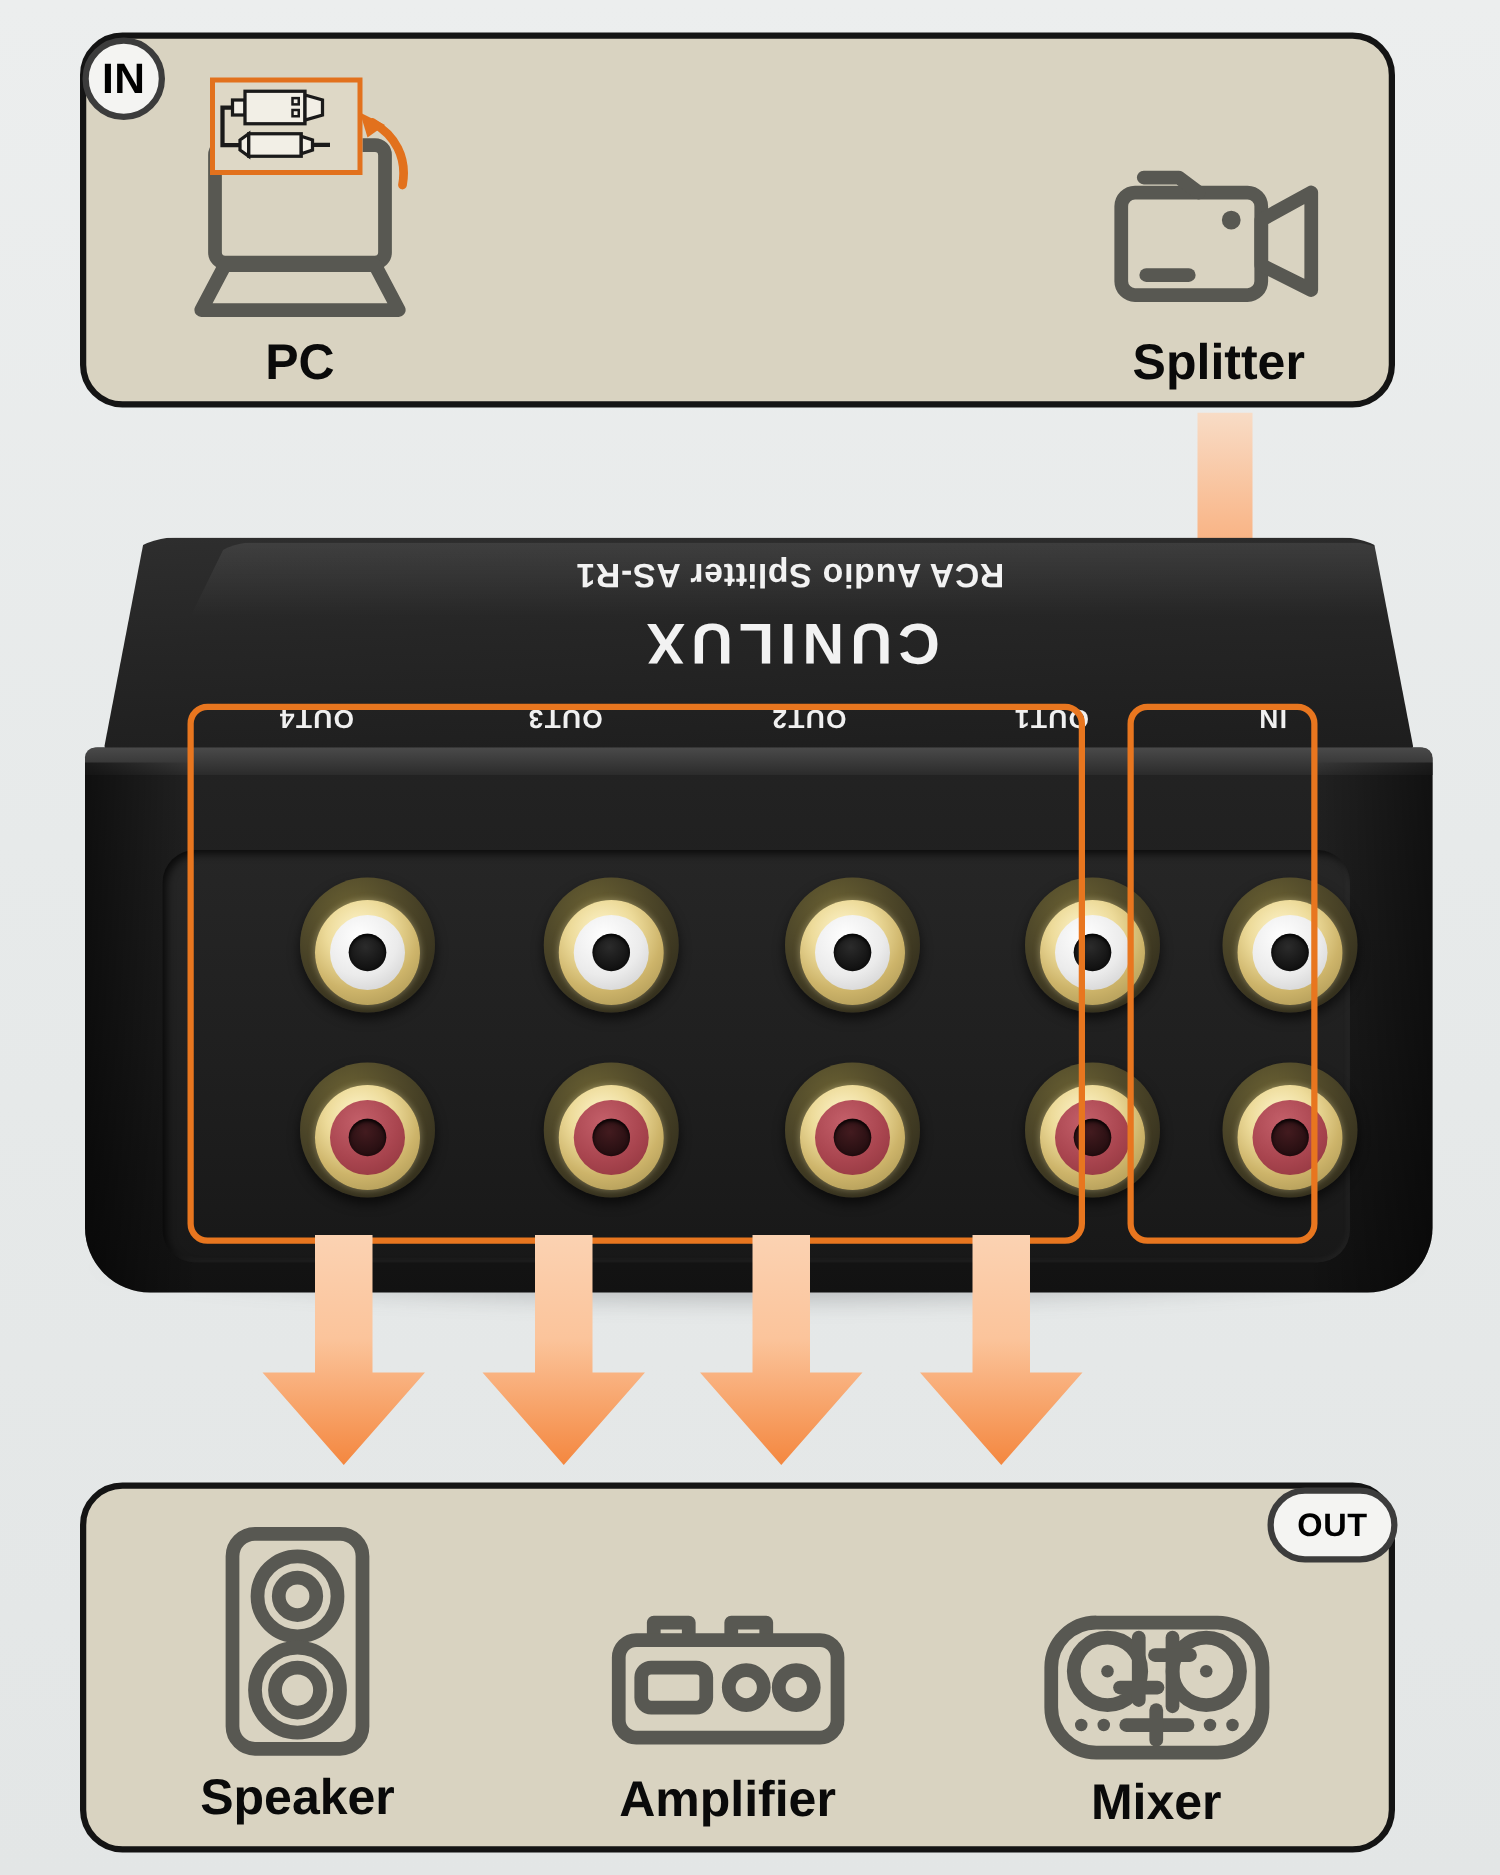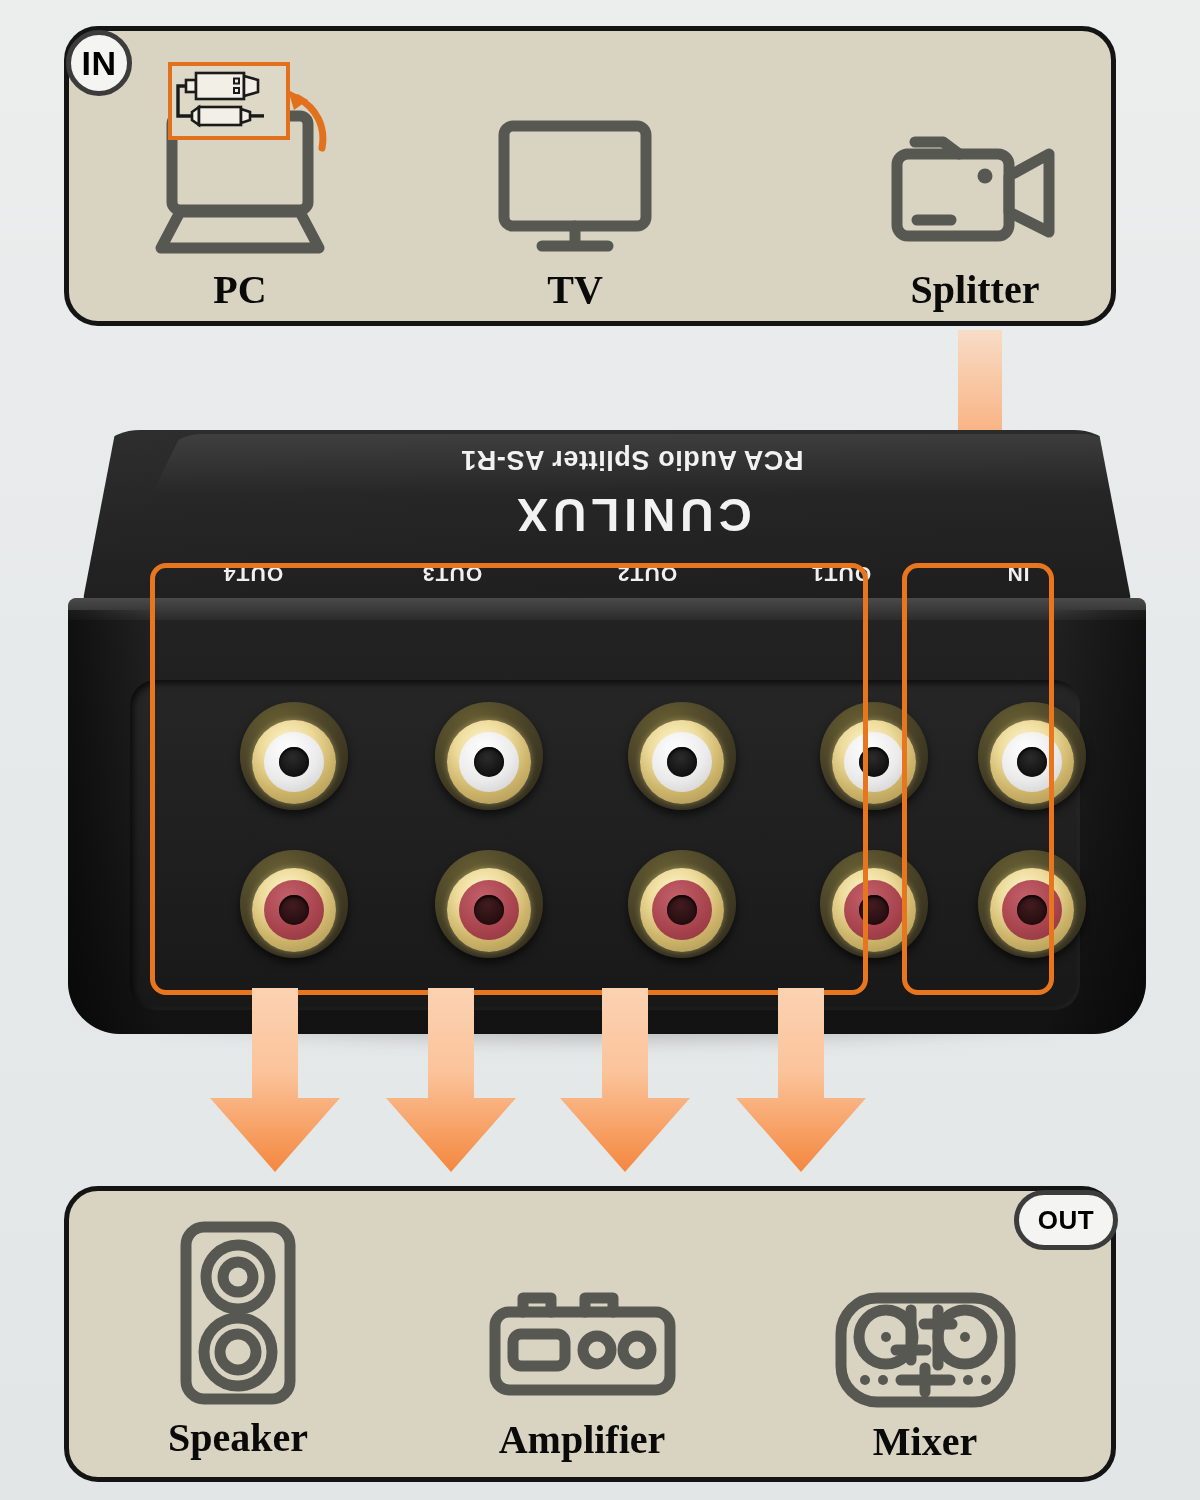--- a/index.html
+++ b/index.html
@@ -54,21 +54,20 @@
     align-items: center;
     justify-content: flex-end;
   }
   .dev-label {
     color: #0a0a0a;
     font-weight: bold;
     font-size: 40px;
     line-height: 1;
     margin-top: 12px;
     white-space: nowrap;
-    font-family: Liberation Serif, serif;
   }
   .glyph { display: block; }
 
   
   #cell-pc       { left: 120px; top: 70px;  width: 240px; height: 240px; }
   #cell-tv       { left: 455px; top: 110px; width: 240px; height: 200px; }
   #cell-recorder { left: 845px; top: 110px; width: 260px; height: 200px; }
 
   
   #cell-speaker   { left: 118px; top: 1218px; width: 240px; height: 240px; }
@@ -290,28 +289,20 @@
       <rect x="27" y="41" width="42" height="18" fill="#f2efe6" stroke="#1a1a1a" stroke-width="2.6"></rect>
       <path d="M69 43 L78 46 L78 54 L69 57 Z" fill="#f2efe6" stroke="#1a1a1a" stroke-width="2.6"></path>
       <rect x="78" y="48.2" width="14" height="3.4" fill="#1a1a1a"></rect>
     </svg>
   </div>
   <svg id="adapter-arrow" viewBox="0 0 52 66">
     <path d="M40 62 C 44 40, 34 22, 16 12" fill="none" stroke="#e2711d" stroke-width="7" stroke-linecap="round"></path>
     <path d="M6 4 L26 14 L12 24 Z" fill="#e2711d"></path>
   </svg>
 
-  <div class="dev-cell" id="cell-tv">
-    <svg class="glyph" width="170" height="140" viewBox="0 0 170 140">
-      <rect class="ico-stroke" x="14" y="8" width="142" height="100" rx="9"></rect>
-      <path class="ico-stroke" d="M85 108 L85 126"></path>
-      <path class="ico-stroke" stroke-width="14" d="M52 128 L118 128"></path>
-    </svg>
-    <div class="dev-label">TV</div>
-  </div>
 
   <div class="dev-cell" id="cell-recorder">
     <svg class="glyph" width="180" height="130" viewBox="0 0 180 130">
       <rect class="ico-stroke" x="12" y="26" width="112" height="82" rx="11"></rect>
       <path class="ico-stroke" d="M30 14 L58 14 L74 26"></path>
       <path class="ico-stroke" d="M124 48 L164 26 L164 104 L124 84 Z"></path>
       <circle class="ico-fill" cx="100" cy="48" r="7.5"></circle>
       <path class="ico-stroke" stroke-width="12" d="M32 92 L66 92"></path>
     </svg>
     <div class="dev-label">Splitter</div>

